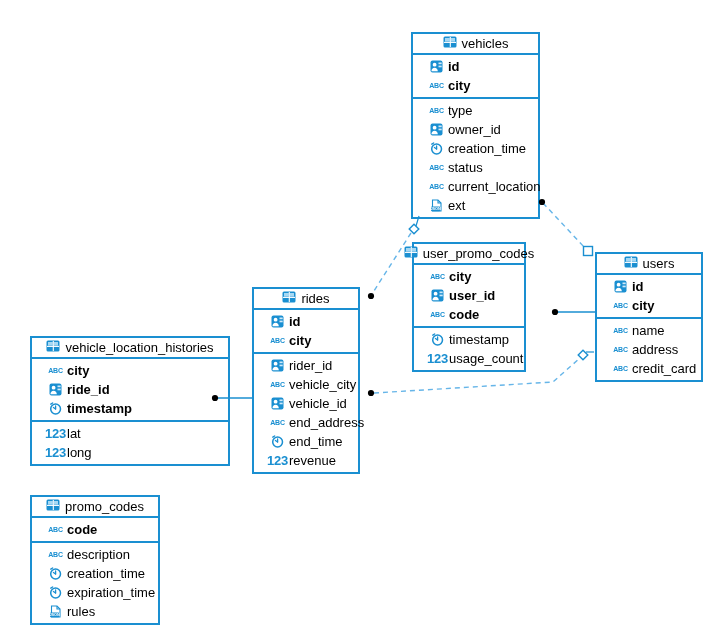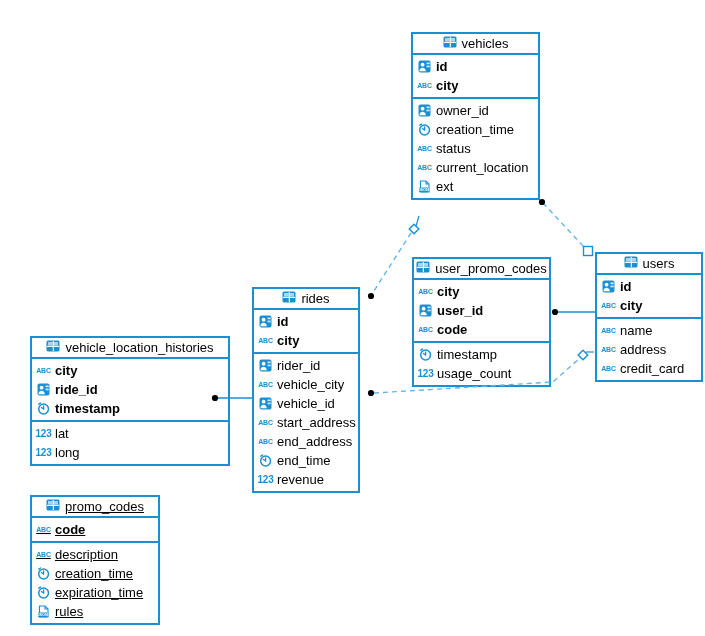--- a/index.html
+++ b/index.html
@@ -16,28 +16,28 @@
   .table{
     position:absolute;background:var(--table-bg);
     border:2px solid var(--blue);box-sizing:border-box;
     font-size:13px;color:var(--text);
   }
   .table-header{
     display:flex;align-items:center;justify-content:center;gap:5px;
     height:19px;border-bottom:2px solid var(--blue);padding:0 4px;white-space:nowrap;
   }
   .table-header .table-name{line-height:19px;}
-  .section{padding:2px 0;}
+  .section{padding:2px 12px;}
   .sep{border-top:2px solid var(--blue);}
   .row{display:flex;align-items:center;height:19px;padding:0 5px 0 3px;white-space:nowrap;}
   .row .icon{flex:0 0 17px;width:17px;display:flex;justify-content:center;align-items:center;}
   .row .label{margin-left:3px;}
   .keys .row .label{font-weight:bold;}
   .txt-icon{color:var(--blue);font-weight:bold;font-size:7px;line-height:1;letter-spacing:-0.2px;}
-  .txt-icon.num{font-size:10px;}
+  .txt-icon.num{font-size:13px;}
   #wires{position:absolute;left:0;top:0;pointer-events:none;}
   #wires .dashed{fill:none;stroke:var(--dash);stroke-width:1.4;stroke-dasharray:5 4;}
   #wires .solid{fill:none;stroke:var(--blue);stroke-width:1.6;}
   #wires .tail{fill:none;stroke:var(--blue);stroke-width:1.2;}
   #wires .dot{fill:#000;}
   #wires .mk{fill:#fff;stroke:var(--blue);stroke-width:1.4;}
 </style>
 </head>
 <body>
 
@@ -70,20 +70,26 @@
     <span class="icon">
             <span class="txt-icon">ABC</span>
           </span>
     <span class="label">city</span>
   </div>
       </div>
     <div class="sep"></div>
     <div class="section fields">
         <div class="row">
     <span class="icon">
+            <span class="txt-icon">ABC</span>
+          </span>
+    <span class="label">type</span>
+  </div>
+        <div class="row">
+    <span class="icon">
             <svg width="13" height="13" viewBox="0 0 13 13">
               <rect x="0.5" y="0.5" width="12" height="12" rx="2" fill="#1a8fd1"></rect>
               <circle cx="4.6" cy="4.7" r="1.9" fill="#fff"></circle>
               <path d="M1.4 11.2 q0.3-3.5 3.2-3.5 q2.9 0 3.2 3.5 Z" fill="#fff"></path>
               <rect x="8.5" y="2.5" width="3.2" height="1.7" fill="#cfe9fa"></rect>
               <rect x="8.5" y="5.6" width="3.2" height="1.7" fill="#cfe9fa"></rect>
             </svg>
           </span>
     <span class="label">owner_id</span>
   </div>
@@ -116,21 +122,21 @@
               <path d="M2.5 1 h5.5 l3 3 v8 h-8.5 z" fill="#fff" stroke="#1a8fd1" stroke-width="1.1"></path>
               <path d="M8 1 v3 h3" fill="none" stroke="#1a8fd1" stroke-width="1.1"></path>
               <rect x="1" y="7.6" width="9.2" height="4.6" rx="1" fill="#1a8fd1"></rect>
               <text x="5.6" y="11.2" font-size="3.8" fill="#fff" text-anchor="middle" font-weight="bold" font-family="Liberation Sans, sans-serif">JSON</text>
             </svg>
           </span>
     <span class="label">ext</span>
   </div>
       </div>
   </div>
-    <div class="table" style="left: 412px; top: 257px; width: 139px;">
+    <div class="table" style="left: 412px; top: 242px; width: 114px;">
     <div class="table-header">
       <span class="icon"><svg width="14" height="12" viewBox="0 0 14 12">
             <rect x="0.5" y="0.5" width="13" height="11" rx="1.5" fill="#1a8fd1"></rect>
             <rect x="2" y="2" width="4.8" height="3.6" fill="#a6d8f3"></rect>
             <rect x="8" y="2" width="4" height="3.6" fill="#a6d8f3"></rect>
             <line x1="1" y1="6.4" x2="13" y2="6.4" stroke="#fff" stroke-width="1.1"></line>
             <line x1="7.3" y1="1" x2="7.3" y2="11" stroke="#fff" stroke-width="1.1"></line>
           </svg></span>
       <span class="table-name">user_promo_codes</span>
     </div>
@@ -294,26 +300,20 @@
               <rect x="8.5" y="2.5" width="3.2" height="1.7" fill="#cfe9fa"></rect>
               <rect x="8.5" y="5.6" width="3.2" height="1.7" fill="#cfe9fa"></rect>
             </svg>
           </span>
     <span class="label">vehicle_id</span>
   </div>
         <div class="row">
     <span class="icon">
             <span class="txt-icon">ABC</span>
           </span>
-    <span class="label">start_address</span>
-  </div>
-        <div class="row">
-    <span class="icon">
-            <span class="txt-icon">ABC</span>
-          </span>
     <span class="label">end_address</span>
   </div>
         <div class="row">
     <span class="icon">
             <svg width="13" height="13" viewBox="0 0 13 13">
               <circle cx="6.6" cy="7" r="4.9" fill="#fff" stroke="#1a8fd1" stroke-width="1.5"></circle>
               <line x1="6.6" y1="7" x2="6.6" y2="3.9" stroke="#1a8fd1" stroke-width="1.3" stroke-linecap="round"></line>
               <line x1="6.6" y1="7" x2="4.4" y2="5.5" stroke="#1a8fd1" stroke-width="1.3" stroke-linecap="round"></line>
               <line x1="1.8" y1="2.2" x2="3.6" y2="1" stroke="#1a8fd1" stroke-width="1.4" stroke-linecap="round"></line>
             </svg>
@@ -379,21 +379,21 @@
     <span class="label">lat</span>
   </div>
         <div class="row">
     <span class="icon">
             <span class="txt-icon num">123</span>
           </span>
     <span class="label">long</span>
   </div>
       </div>
   </div>
-    <div class="table" style="left: 30px; top: 495px; width: 130px; text-decoration: underline;">
+    <div class="table" style="left: 30px; top: 495px; width: 130px;">
     <div class="table-header">
       <span class="icon"><svg width="14" height="12" viewBox="0 0 14 12">
             <rect x="0.5" y="0.5" width="13" height="11" rx="1.5" fill="#1a8fd1"></rect>
             <rect x="2" y="2" width="4.8" height="3.6" fill="#a6d8f3"></rect>
             <rect x="8" y="2" width="4" height="3.6" fill="#a6d8f3"></rect>
             <line x1="1" y1="6.4" x2="13" y2="6.4" stroke="#fff" stroke-width="1.1"></line>
             <line x1="7.3" y1="1" x2="7.3" y2="11" stroke="#fff" stroke-width="1.1"></line>
           </svg></span>
       <span class="table-name">promo_codes</span>
     </div>

